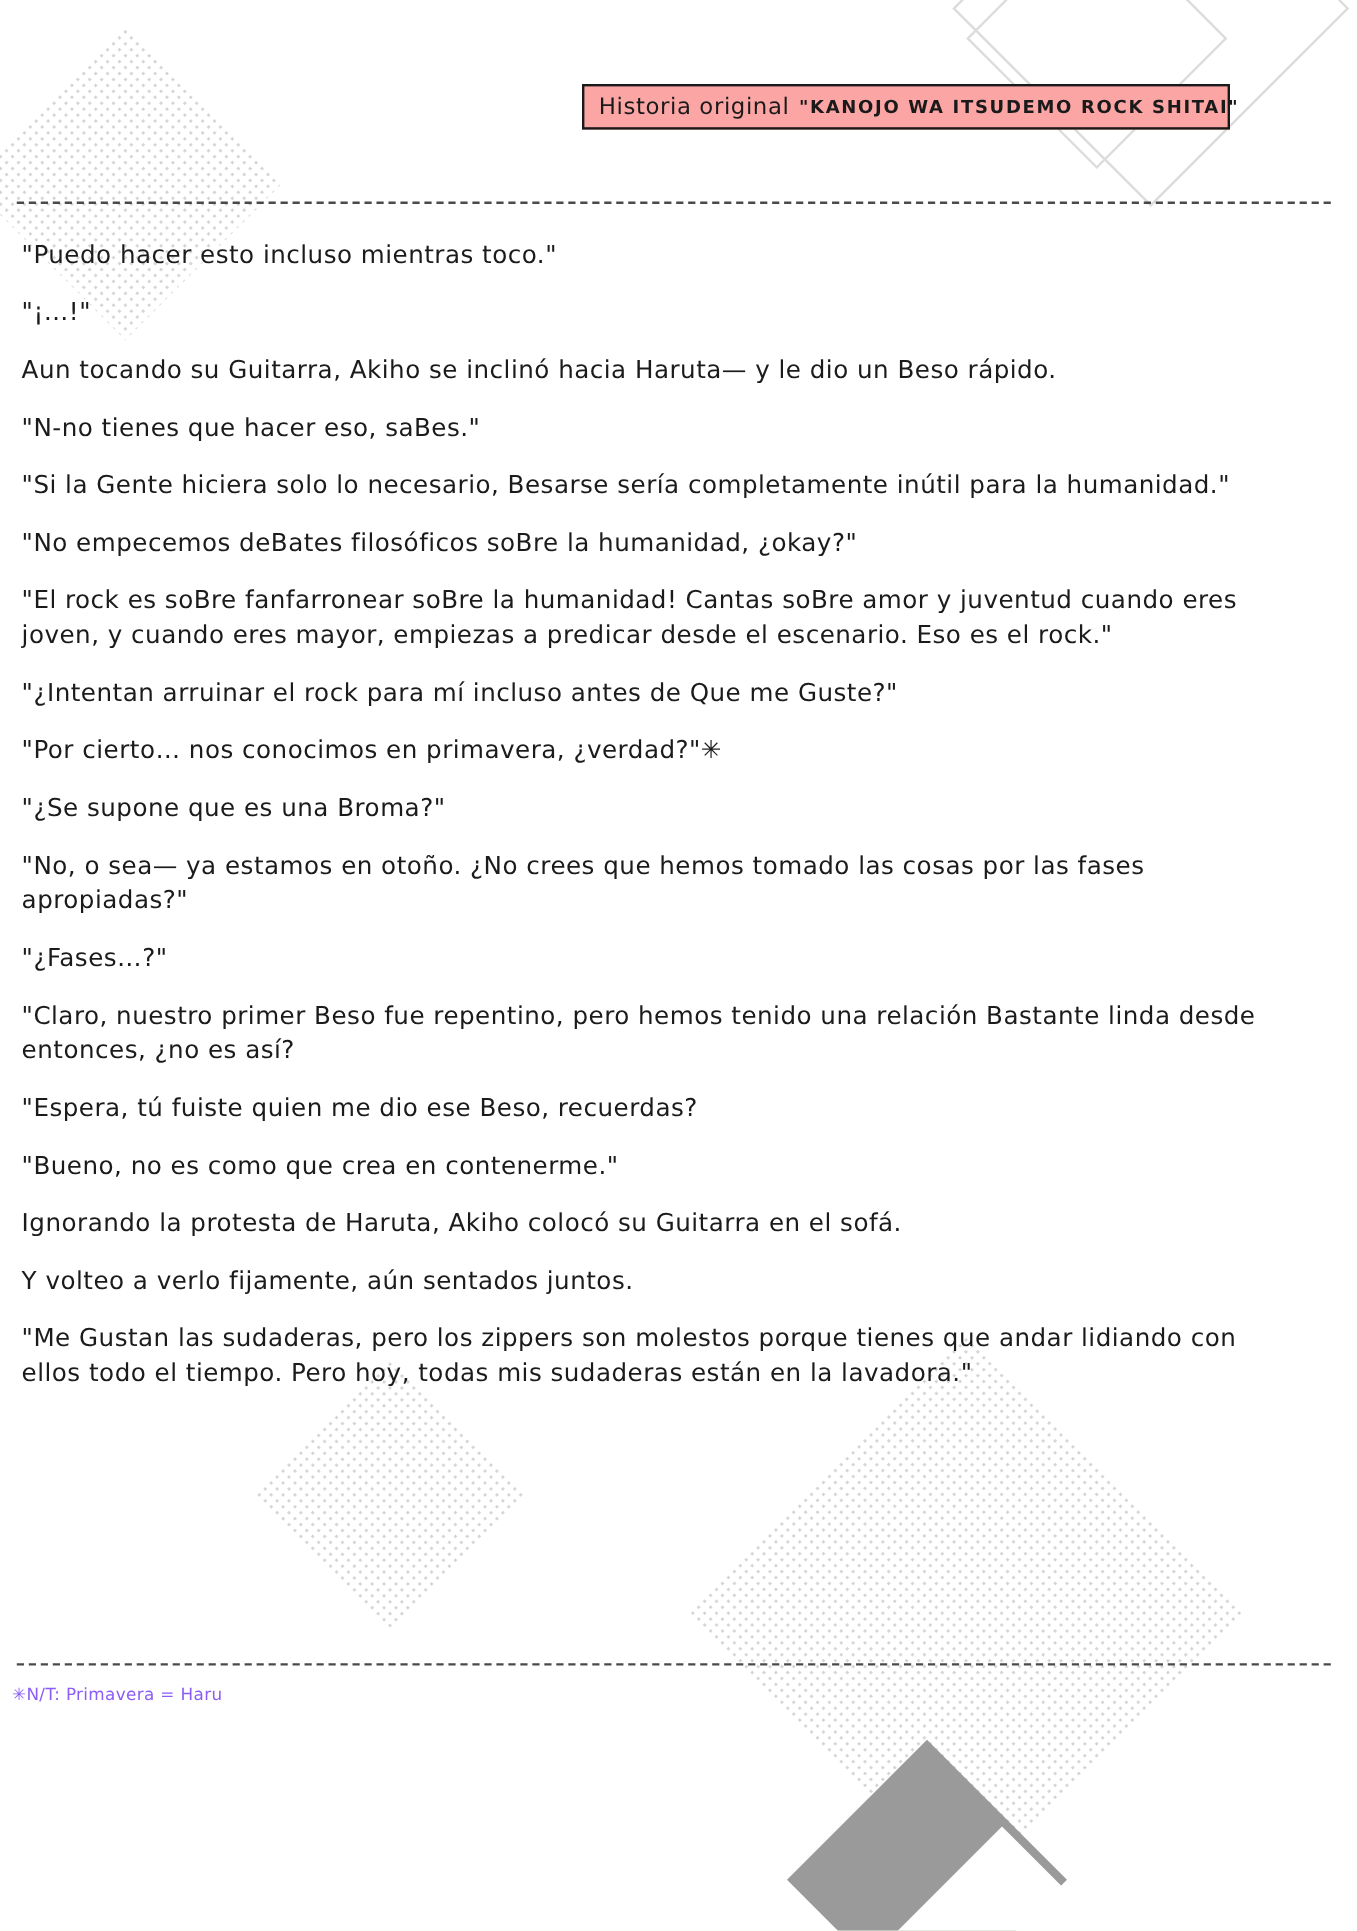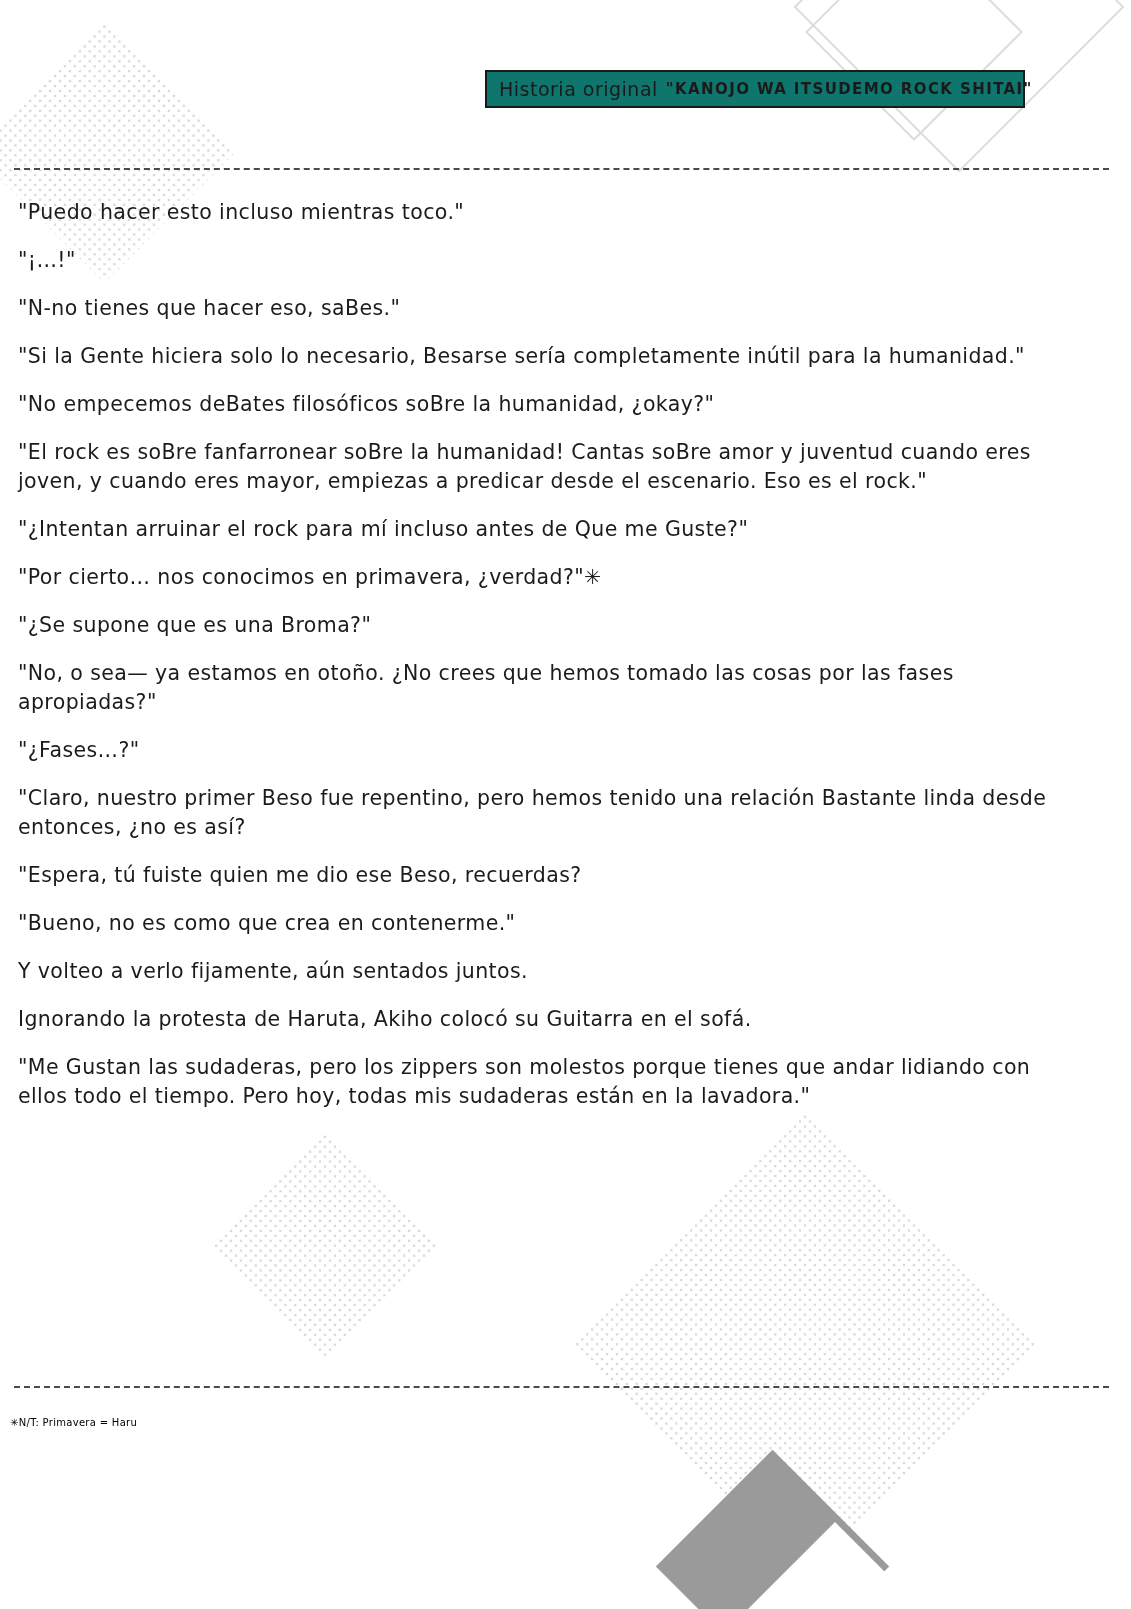--- a/index.html
+++ b/index.html
@@ -58,21 +58,21 @@
   }
 
   
   .header-box {
     position: absolute;
     left: 485px;
     top: 70px;
     width: 540px;
     height: 38px;
     border: 2px solid #1a1a1a;
-    background: #0f766e;
+    background: #fca5a5;
     display: flex;
     align-items: center;
     padding: 0 12px;
     box-sizing: border-box;
     white-space: nowrap;
   }
   .header-label {
     font-family: "DejaVu Sans", sans-serif;
     font-size: 19px;
     letter-spacing: 0.5px;
@@ -114,24 +114,23 @@
     margin: 0 0 19px 0;
     letter-spacing: 0.4px;
   }
 
   
   .footnote {
     position: absolute;
     left: 10px;
     top: 1405px;
     font-family: "DejaVu Sans", sans-serif;
-    font-size: 10px;
-    color: #000000;
+    font-size: 14px;
+    color: #8b5cf6;
     letter-spacing: 0.3px;
-    margin-top: 12px;
   }
 </style>
 </head>
 <body>
 
 <div class="page">
 
   <div class="deco deco-dots diamond deco-1"></div>
   <div class="deco deco-outline diamond deco-2"></div>
   <div class="deco deco-outline diamond deco-3"></div>
@@ -143,34 +142,35 @@
   <div class="header-box">
     <span class="header-label">Historia original</span>
     <span class="header-title">"KANOJO WA ITSUDEMO ROCK SHITAI"</span>
   </div>
 
   <div class="rule rule-top"></div>
 
   <div class="body">
     <p class="para">"Puedo hacer esto incluso mientras toco."</p>
     <p class="para">"¡…!"</p>
+    <p class="para">Aun tocando su Guitarra, Akiho se inclinó hacia Haruta— y le dio un Beso rápido.</p>
     <p class="para">"N-no tienes que hacer eso, saBes."</p>
     <p class="para">"Si la Gente hiciera solo lo necesario, Besarse sería completamente inútil para la humanidad."</p>
     <p class="para">"No empecemos deBates filosóficos soBre la humanidad, ¿okay?"</p>
     <p class="para">"El rock es soBre fanfarronear soBre la humanidad! Cantas soBre amor y juventud cuando eres joven, y cuando eres mayor, empiezas a predicar desde el escenario. Eso es el rock."</p>
     <p class="para">"¿Intentan arruinar el rock para mí incluso antes de Que me Guste?"</p>
     <p class="para">"Por cierto… nos conocimos en primavera, ¿verdad?"✳</p>
     <p class="para">"¿Se supone que es una Broma?"</p>
     <p class="para">"No, o sea— ya estamos en otoño. ¿No crees que hemos tomado las cosas por las fases apropiadas?"</p>
     <p class="para">"¿Fases…?"</p>
     <p class="para">"Claro, nuestro primer Beso fue repentino, pero hemos tenido una relación Bastante linda desde entonces, ¿no es así?</p>
     <p class="para">"Espera, tú fuiste quien me dio ese Beso, recuerdas?</p>
     <p class="para">"Bueno, no es como que crea en contenerme."</p>
+    <p class="para">Ignorando la protesta de Haruta, Akiho colocó su Guitarra en el sofá.</p>
     <p class="para">Y volteo a verlo fijamente, aún sentados juntos.</p>
-    <p class="para">Ignorando la protesta de Haruta, Akiho colocó su Guitarra en el sofá.</p>
     <p class="para">"Me Gustan las sudaderas, pero los zippers son molestos porque tienes que andar lidiando con ellos todo el tiempo. Pero hoy, todas mis sudaderas están en la lavadora."</p>
   </div>
 
   <div class="rule rule-bottom"></div>
 
   <div class="footnote">✳N/T: Primavera = Haru</div>
 
 </div>
 
 </body></html>

